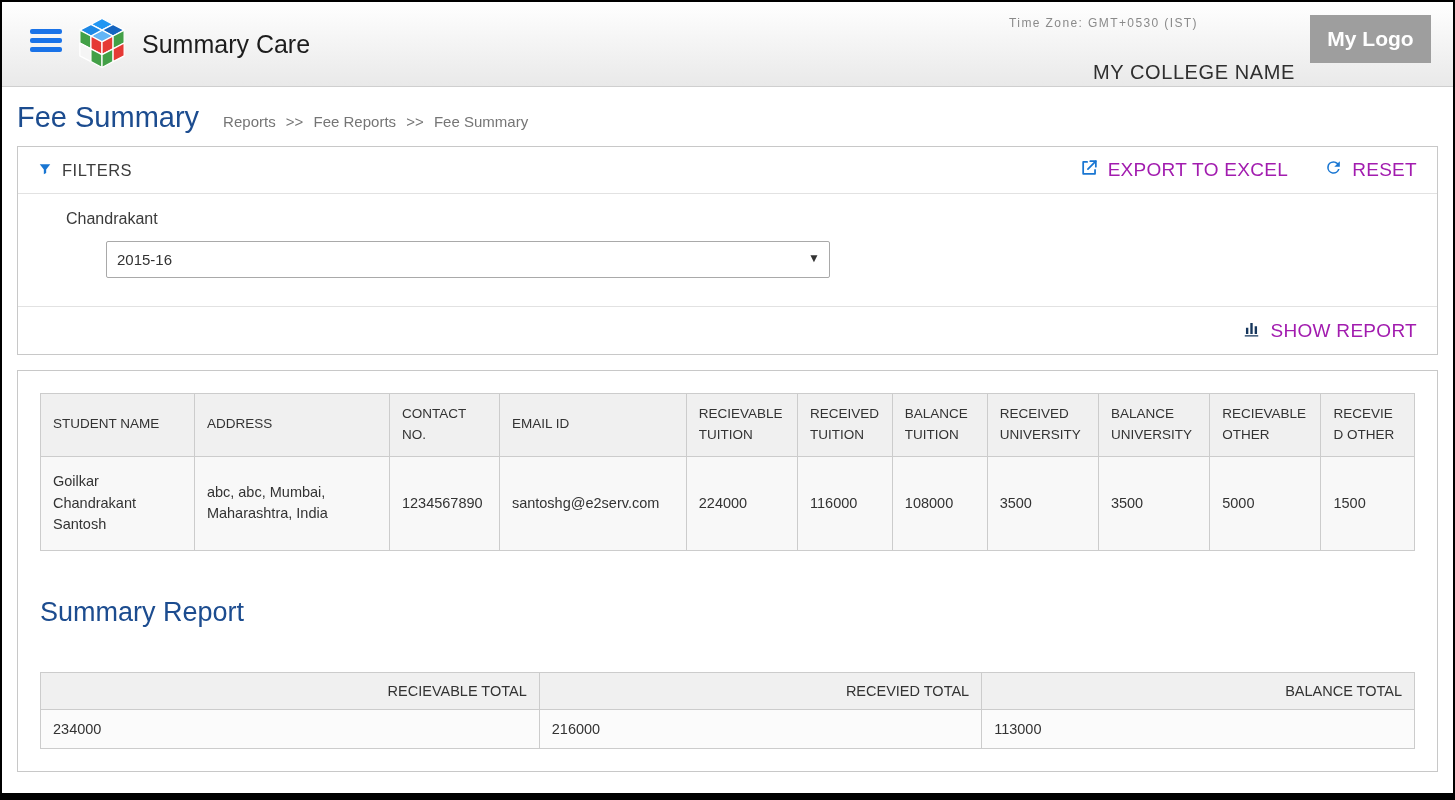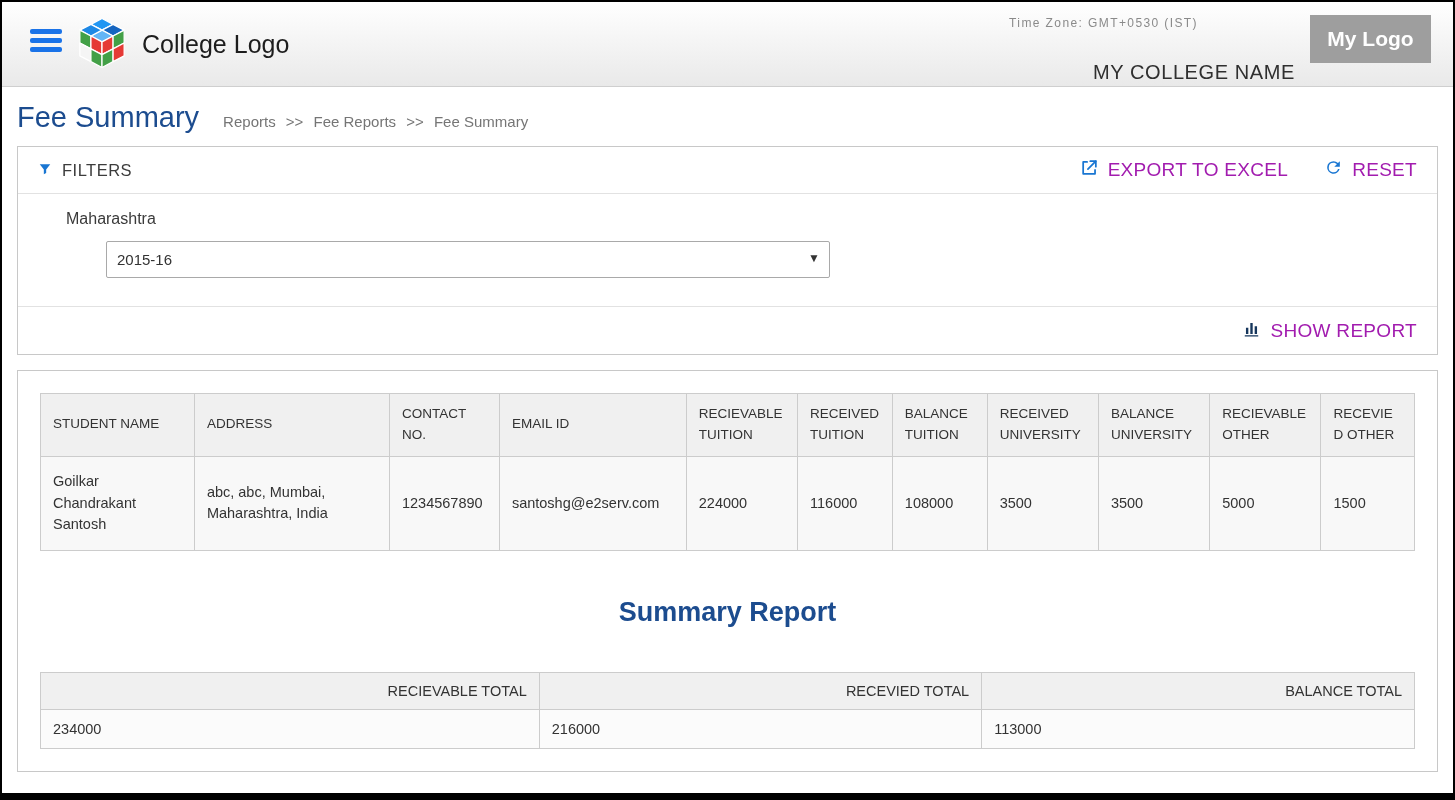--- a/index.html
+++ b/index.html
@@ -114,21 +114,21 @@
   }
   .data-table thead th {
     background: #f0f0f0; font-size: 13.5px; color: #333;
     padding: 10px 12px; line-height: 1.55;
   }
   .data-table tbody td {
     background: #f8f8f8; font-size: 14.5px; color: #333;
     padding: 14px 12px; line-height: 1.5;
   }
   .summary-title {
-    text-align: center; font-size: 27px; font-weight: 700;
+    font-size: 27px; font-weight: 400;
     color: #1c4c8f; margin: 46px 0 44px 0;
   }
   .summary-table thead th {
     background: #f0f0f0; font-size: 14.5px; color: #333;
     padding: 10px 12px;
     text-align: right;
   }
   .summary-table tbody td {
     background: #fbfbfb; font-size: 14.5px; color: #333;
     padding: 11px 12px;
@@ -156,21 +156,21 @@
         <polygon points="5,13 14.5,18 14.5,29 5,24" fill="#43a047"></polygon>
         <polygon points="14.5,18 24,23 24,34 14.5,29" fill="#e53935"></polygon>
         <polygon points="5,24 14.5,29 14.5,40 5,35" fill="#f5f5f5"></polygon>
         <polygon points="14.5,29 24,34 24,45 14.5,40" fill="#43a047"></polygon>
         <polygon points="24,23 33.5,18 33.5,29 24,34" fill="#e53935"></polygon>
         <polygon points="33.5,18 43,13 43,24 33.5,29" fill="#43a047"></polygon>
         <polygon points="24,34 33.5,29 33.5,40 24,45" fill="#43a047"></polygon>
         <polygon points="33.5,29 43,24 43,35 33.5,40" fill="#e53935"></polygon>
       </g>
     </svg>
-    <div class="app-name">College Logo</div>
+    <div class="app-name">Summary Care</div>
     <div class="timezone">Time Zone: GMT+0530 (IST)</div>
     <div class="college-name">MY COLLEGE NAME</div>
     <div class="my-logo">My Logo</div>
   </header>
 
   <div class="title-row">
     <h1 class="page-title">Fee Summary</h1>
     <nav class="breadcrumb">
       <span class="crumb">Reports</span>
       <span class="sep">&gt;&gt;</span>
@@ -206,21 +206,21 @@
             <svg width="19" height="19" viewBox="0 0 24 24" fill="#1976d2">
                 <path d="M17.65 6.35A7.96 7.96 0 0 0 12 4a8 8 0 1 0 7.73 10h-2.08A6 6 0 1 1 12 6c1.66 0 3.14.69 4.22 1.78L13 11h7V4l-2.35 2.35z"></path>
               </svg>
           </span>
           <span>RESET</span>
         </button>
       </div>
     </div>
 
     <div class="filters-body">
-      <label class="field-label">Maharashtra</label>
+      <label class="field-label">Chandrakant</label>
       <div class="select-wrap">
         <select>
           <option>2015-16</option>
         </select>
         <span class="select-caret">▼</span>
       </div>
     </div>
 
     <div class="filters-footer">
       <button class="action-btn">

